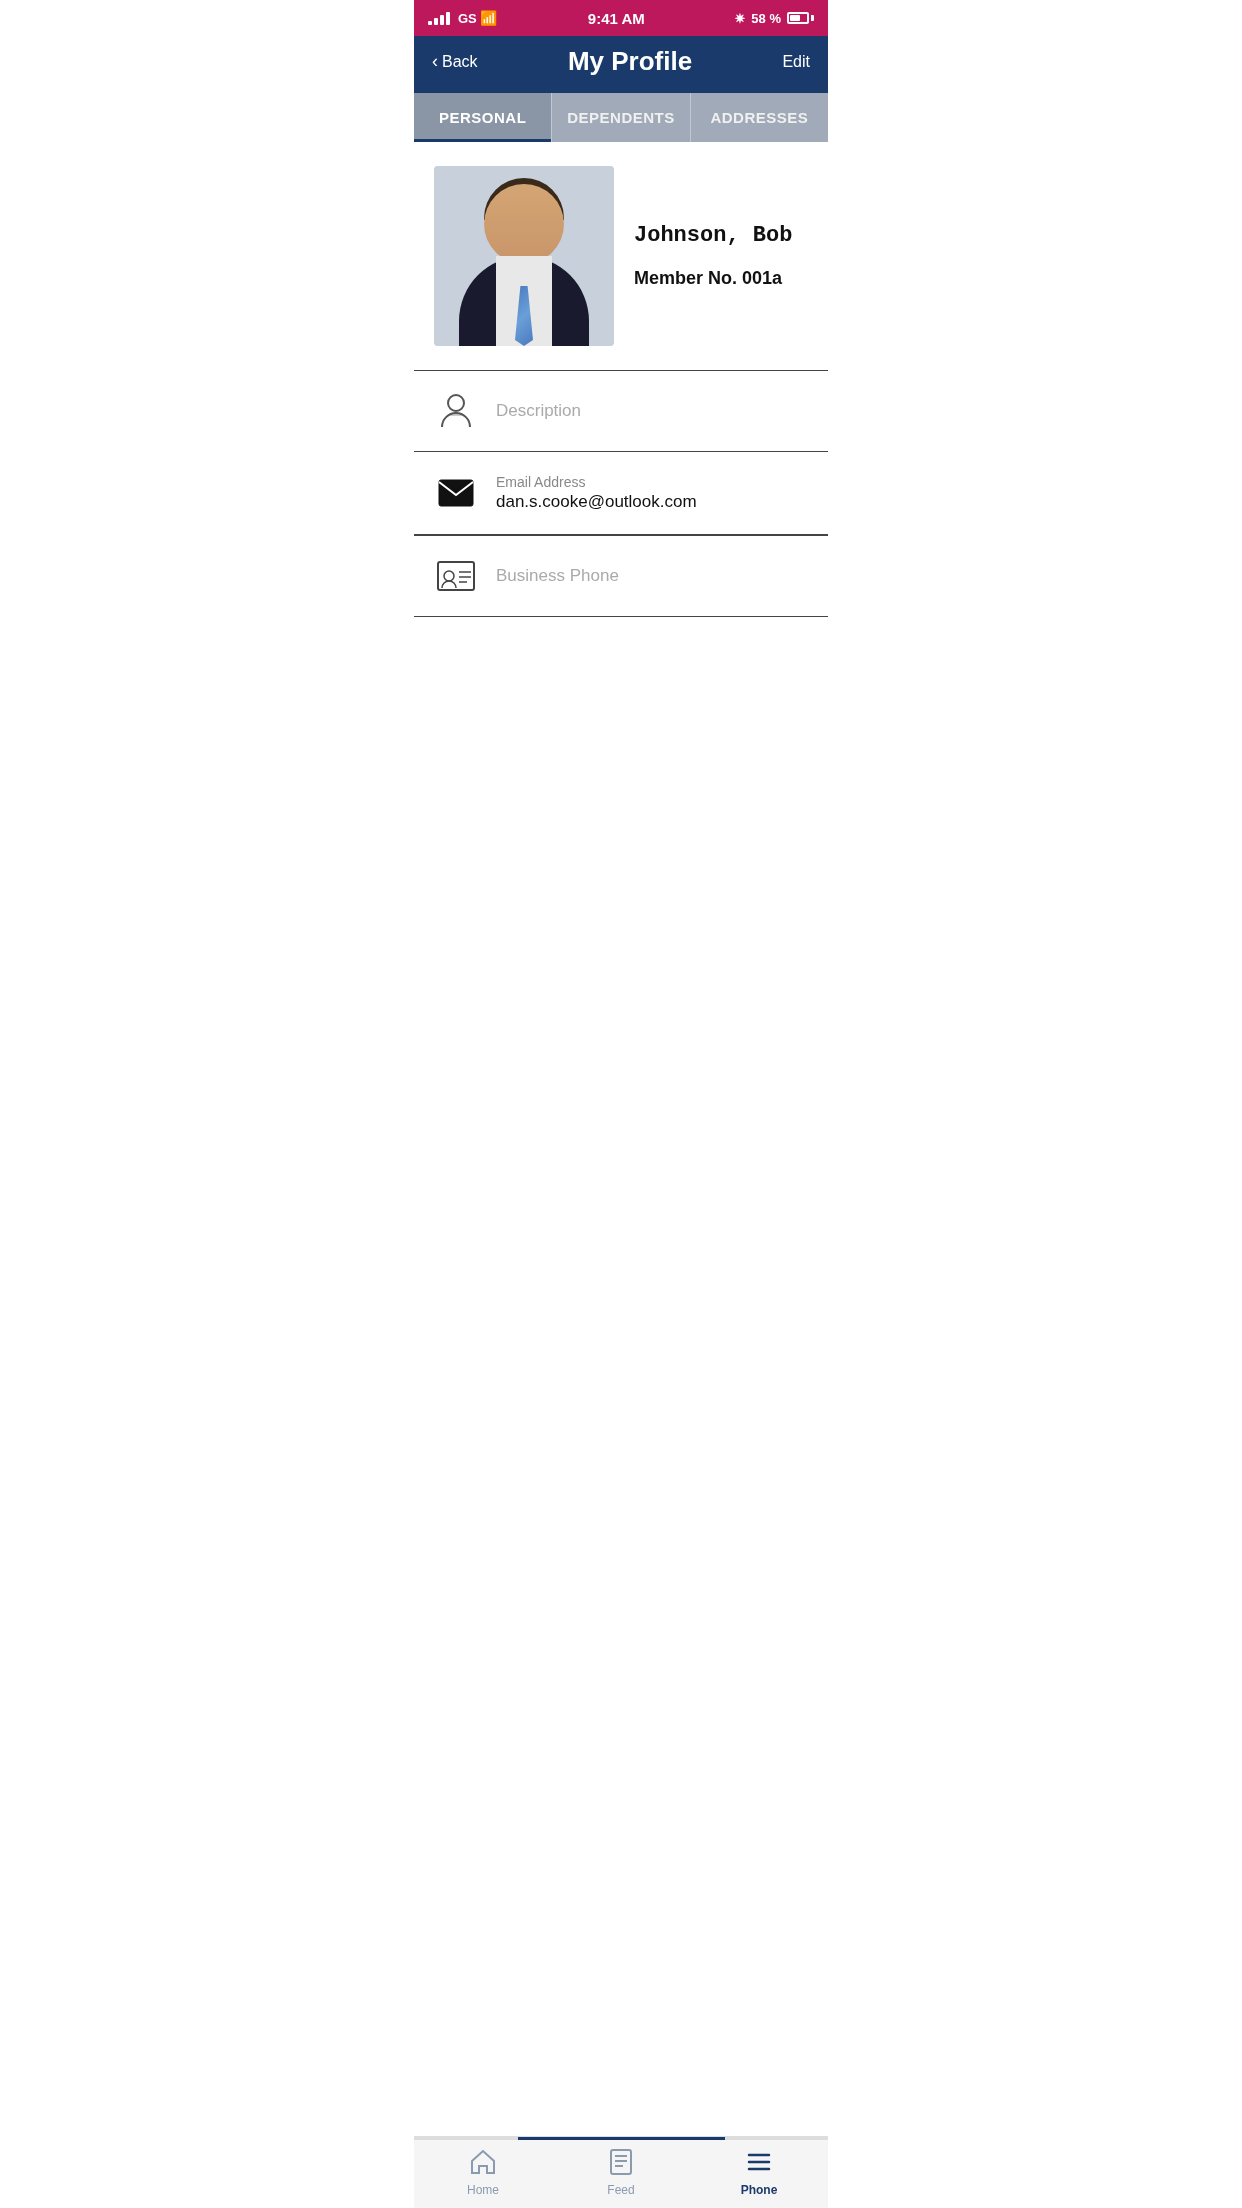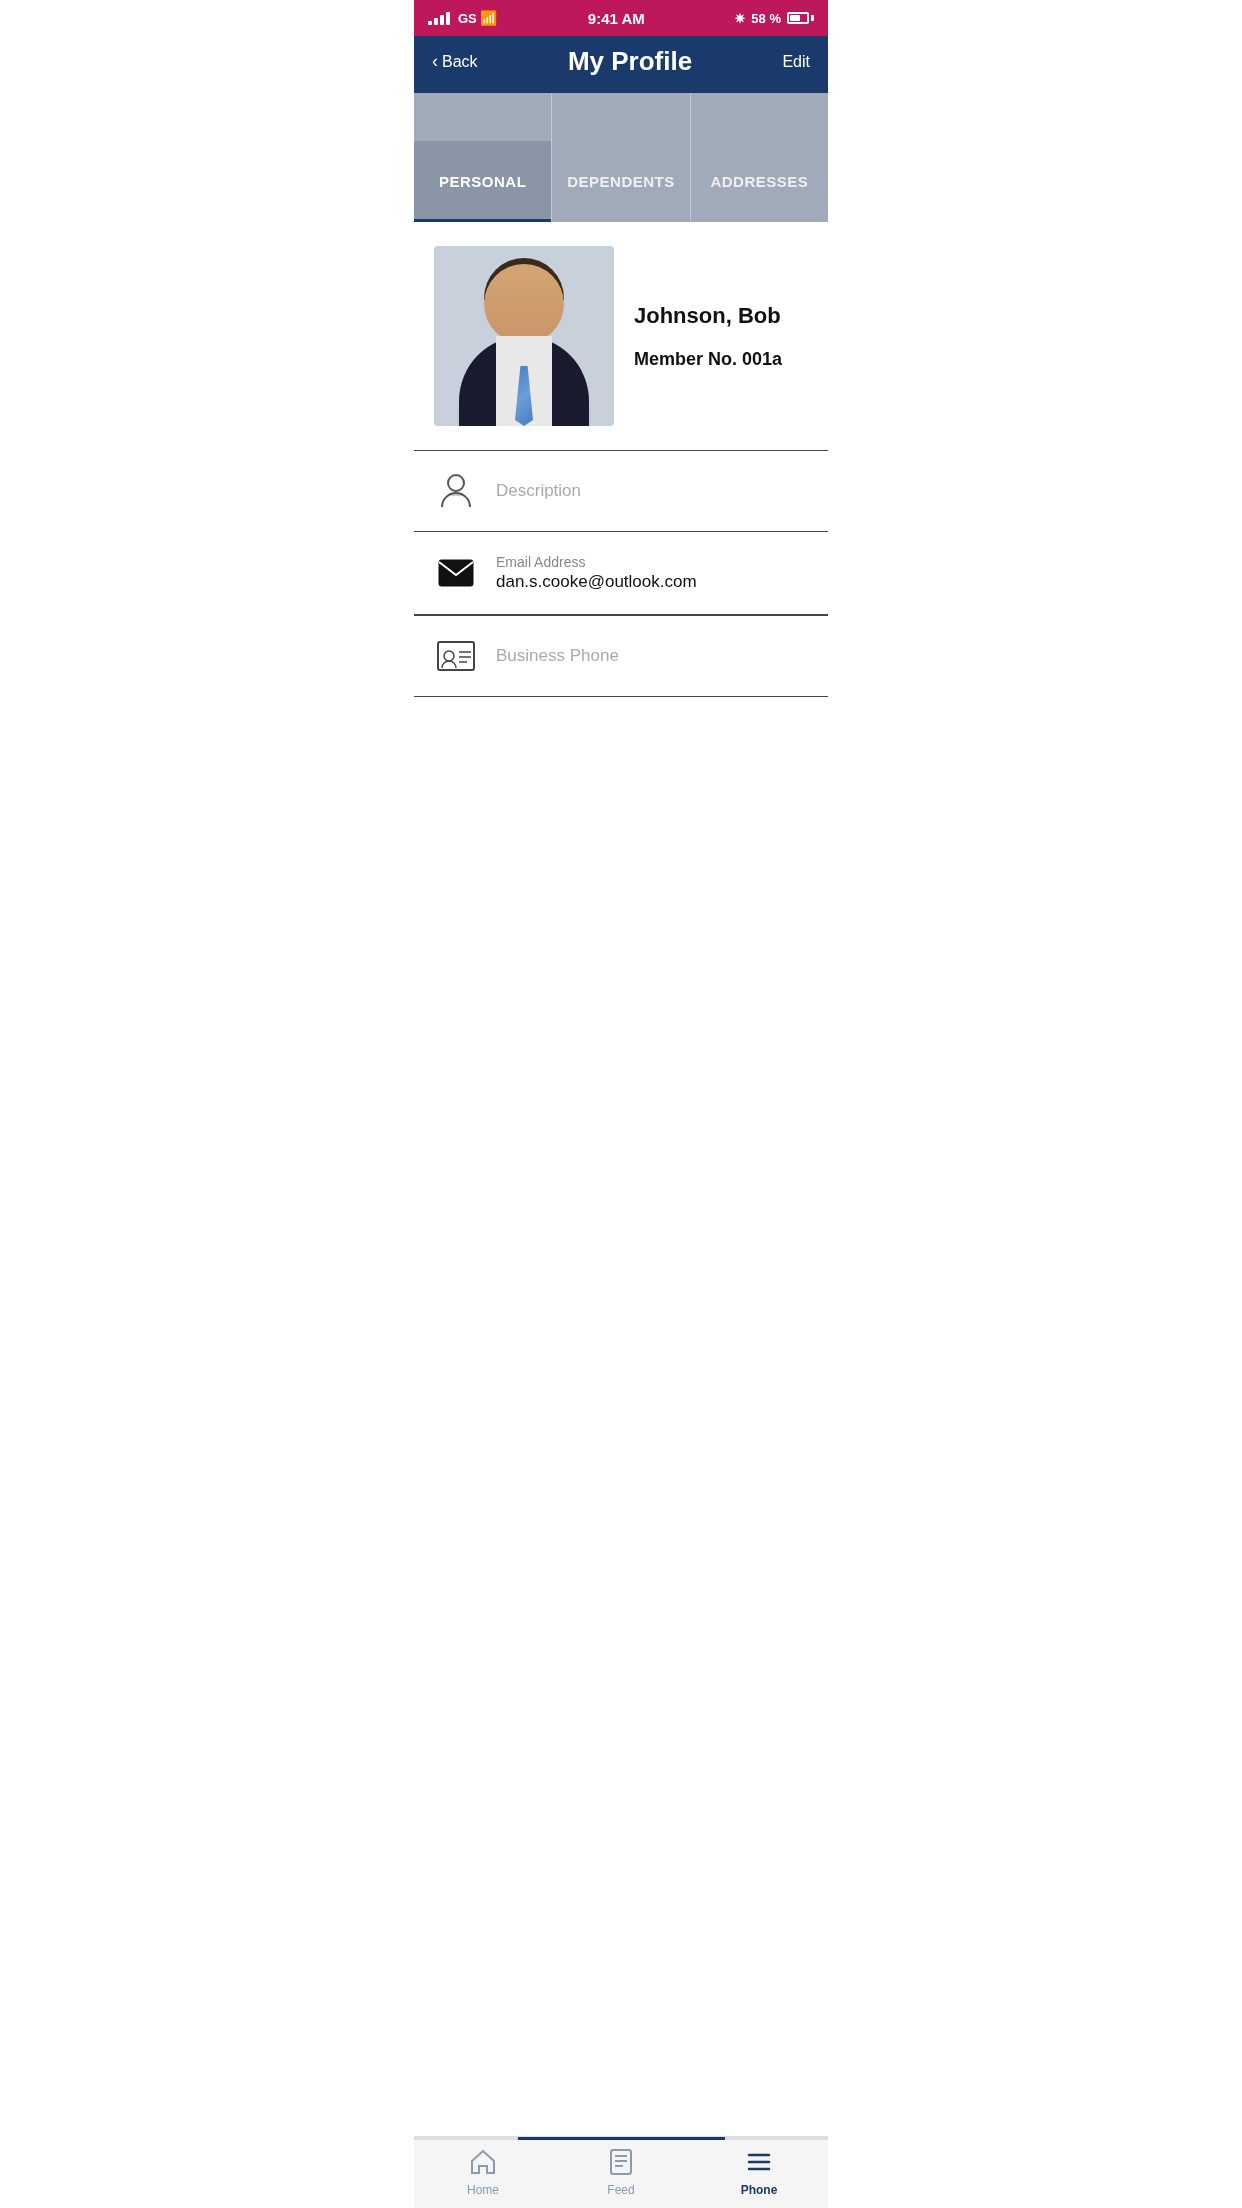--- a/index.html
+++ b/index.html
@@ -94,28 +94,27 @@
     }
 
     
     .tabs {
       display: flex;
       background: #a0aab8;
     }
     .tab {
       flex: 1;
       text-align: center;
-      padding: 32px 0;
+      padding: 16px 0;
       font-size: 15px;
       font-weight: 600;
       color: #f0f0f0;
       letter-spacing: 0.5px;
       cursor: pointer;
       position: relative;
-      margin-top: 48px;
     }
     .tab.active {
       background: #8a95a5;
       color: #fff;
     }
     .tab.active::after {
       content: '';
       position: absolute;
       bottom: 0; left: 0; right: 0;
       height: 3px;
@@ -184,20 +183,21 @@
       width: 18px; height: 60px;
       background: linear-gradient(135deg, #4a7abf, #6a9fd8, #4a7abf);
       clip-path: polygon(30% 0%, 70% 0%, 100% 90%, 50% 100%, 0% 90%);
     }
     .profile-info {}
     .profile-name {
       font-size: 22px;
       font-weight: 700;
       color: #111;
       margin-bottom: 20px;
+      font-family: Liberation Mono, monospace;
     }
     .profile-member {
       font-size: 18px;
       font-weight: 700;
       color: #111;
     }
 
     
     .divider {
       height: 1px;

